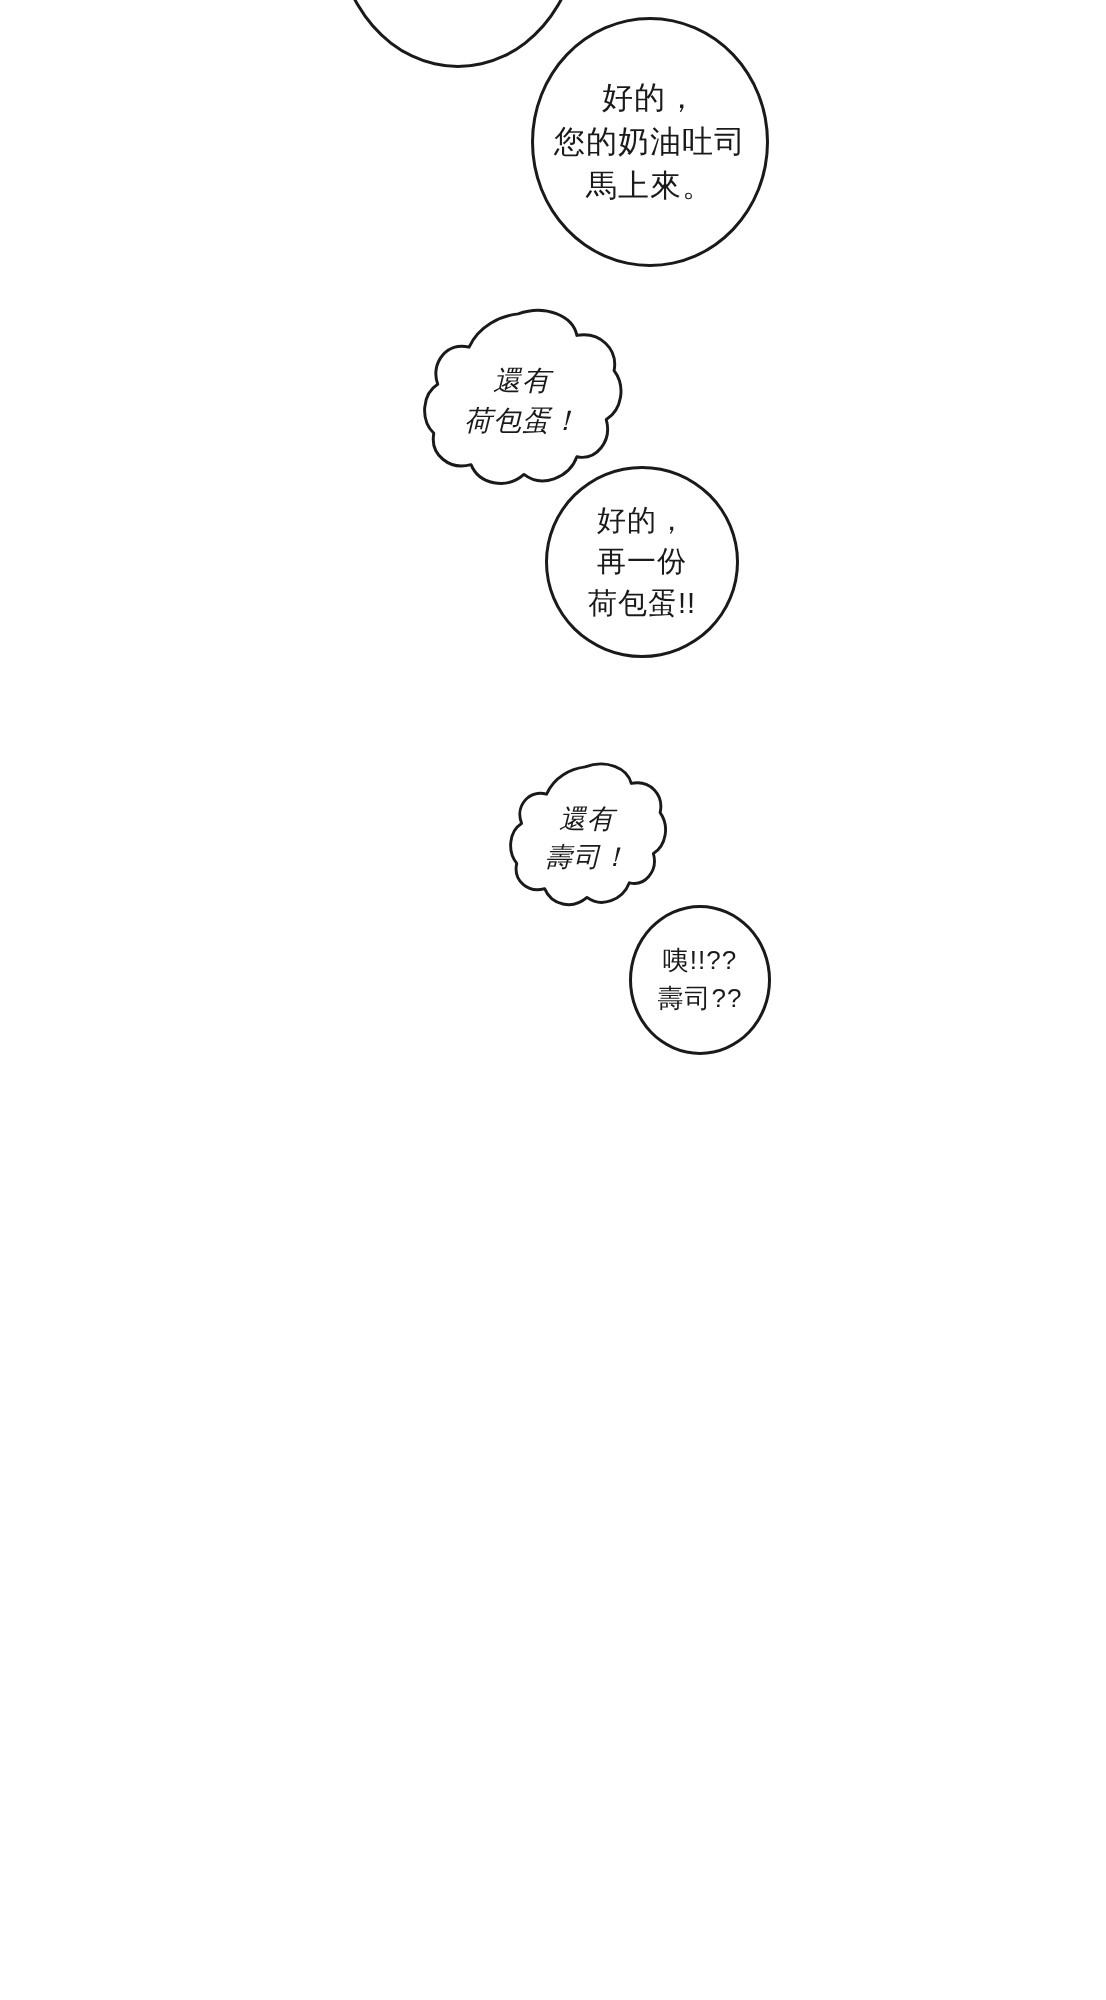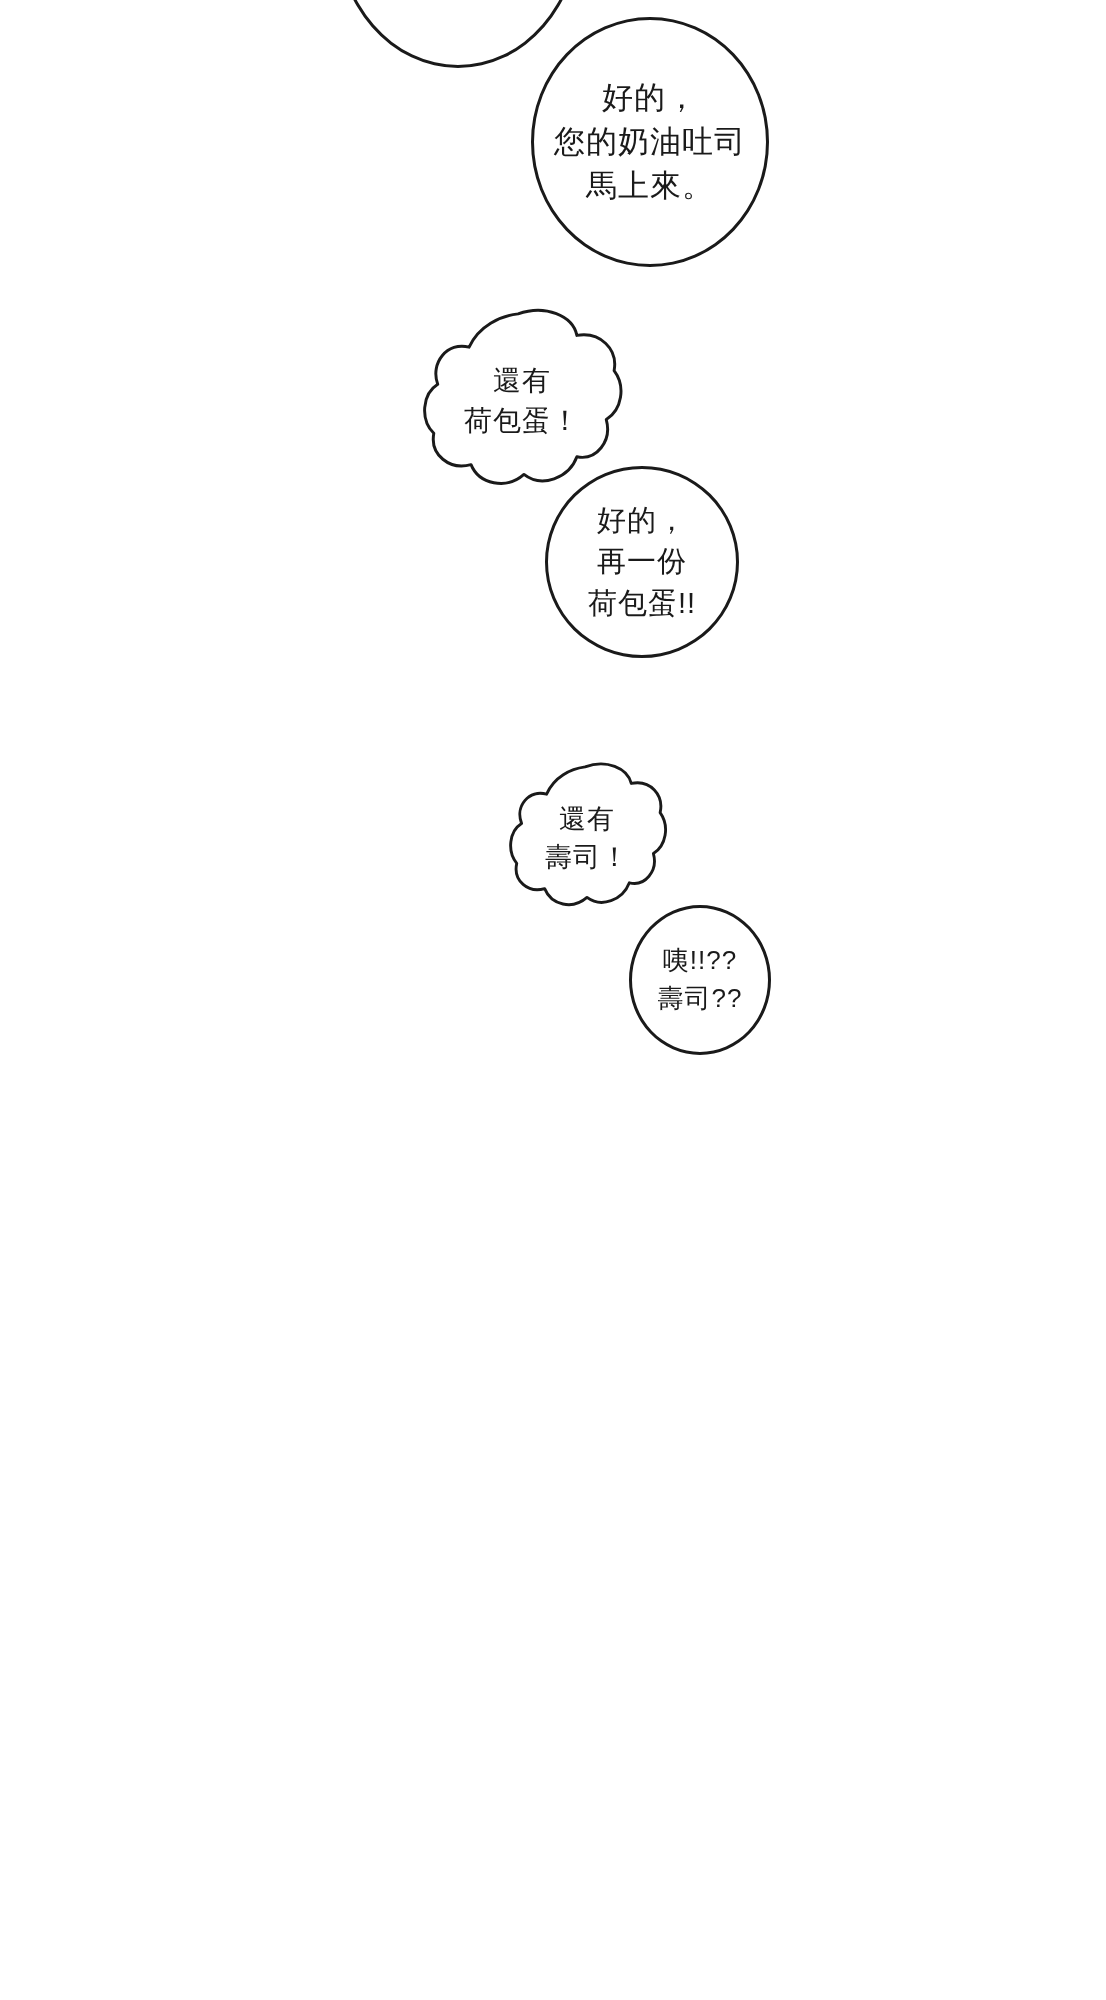--- a/index.html
+++ b/index.html
@@ -67,20 +67,21 @@
     left: 629px;
     top: 905px;
     width: 142px;
     height: 150px;
   }
   #bubble-question-sushi .bubble-text { font-size: 26px; line-height: 1.45; }
 
   
   .bubble-cloud {
     background: transparent;
+    font-style: italic;
   }
   .cloud-shape {
     position: absolute;
     inset: 0;
     z-index: 1;
   }
   .cloud-shape svg {
     width: 100%;
     height: 100%;
     display: block;

